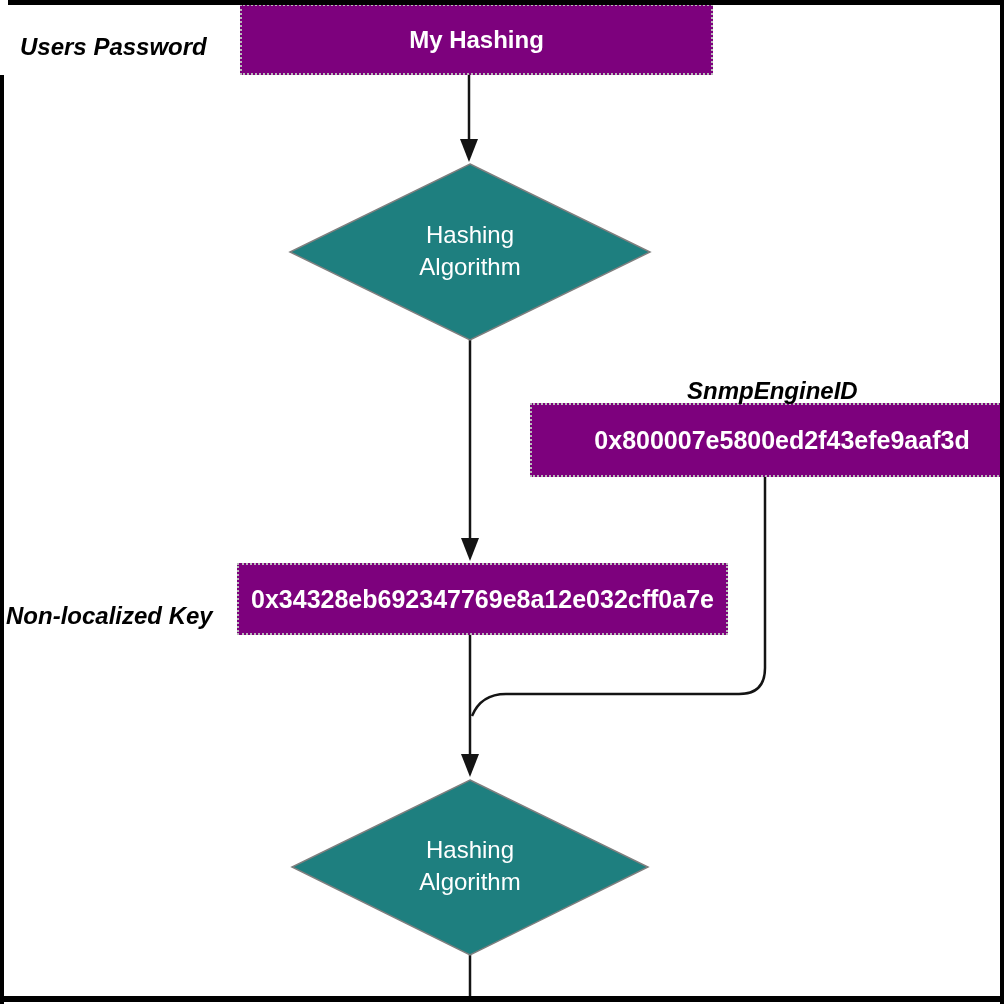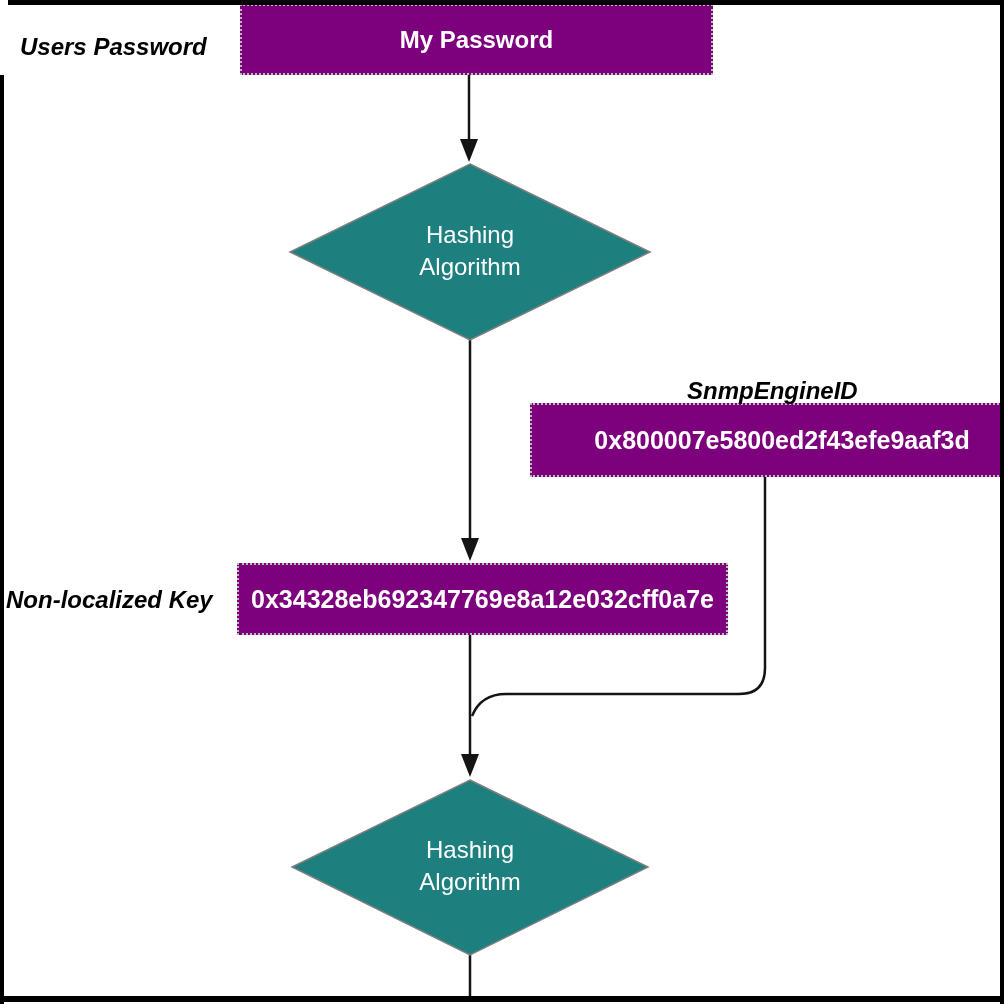--- a/index.html
+++ b/index.html
@@ -39,21 +39,21 @@
   .note{
     position:absolute;
     color:var(--label-text,#000);
     font-style:italic;font-weight:bold;
     font-size:24px;
     white-space:nowrap;
     z-index:3;
   }
   #note-users{left:12px;top:33px;margin-left:8px;}
   #note-engineid{left:687px;top:353px;margin-top:24px;}
-  #note-nonlocalized{left:6px;top:586px;}
+  #note-nonlocalized{left:6px;top:602px;}
 
   
   .dlabel{
     position:absolute;
     width:170px;
     transform:translateX(-50%);
     text-align:center;
     color:var(--node-text,#fff);
     font-weight:normal;font-size:24px;line-height:1.35;
     z-index:3;
@@ -78,21 +78,21 @@
 
     <path d="M470,635 V757" fill="none" style="stroke:var(--line)" stroke-width="2.5"></path>
     <polygon points="470,777 461,754 479,754" style="fill:var(--line)"></polygon>
 
     <path d="M470,955 V1000" fill="none" style="stroke:var(--line)" stroke-width="2.5"></path>
 
     <polygon points="470,164 650,252 470,340 290,252" style="fill:var(--teal);stroke:var(--diamond-edge)" stroke-width="1.5"></polygon>
     <polygon points="470,780 648,867 470,955 292,867" style="fill:var(--teal);stroke:var(--diamond-edge)" stroke-width="1.5"></polygon>
   </svg>
 
-  <div class="pbox" id="box-password">My Password</div>
+  <div class="pbox" id="box-password">My Hashing</div>
   <div class="pbox" id="box-engineid">0x800007e5800ed2f43efe9aaf3d</div>
   <div class="pbox" id="box-nonlocalized">0x34328eb692347769e8a12e032cff0a7e</div>
 
   <div class="dlabel" id="dlabel-1">Hashing Algorithm</div>
   <div class="dlabel" id="dlabel-2">Hashing Algorithm</div>
 
   <div class="note" id="note-users">Users Password</div>
   <div class="note" id="note-engineid">SnmpEngineID</div>
   <div class="note" id="note-nonlocalized">Non-localized Key</div>
 

